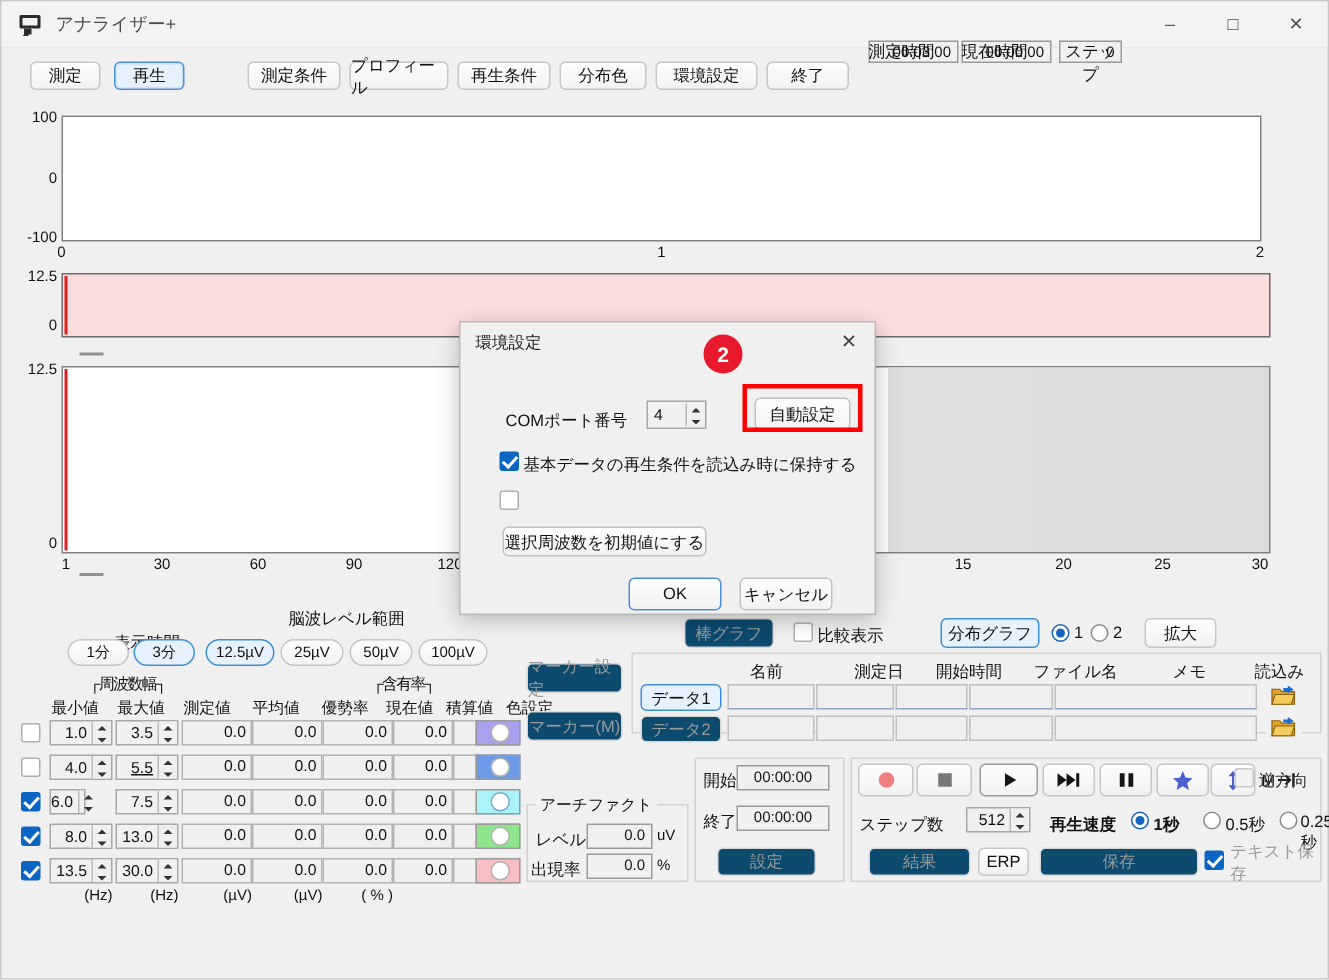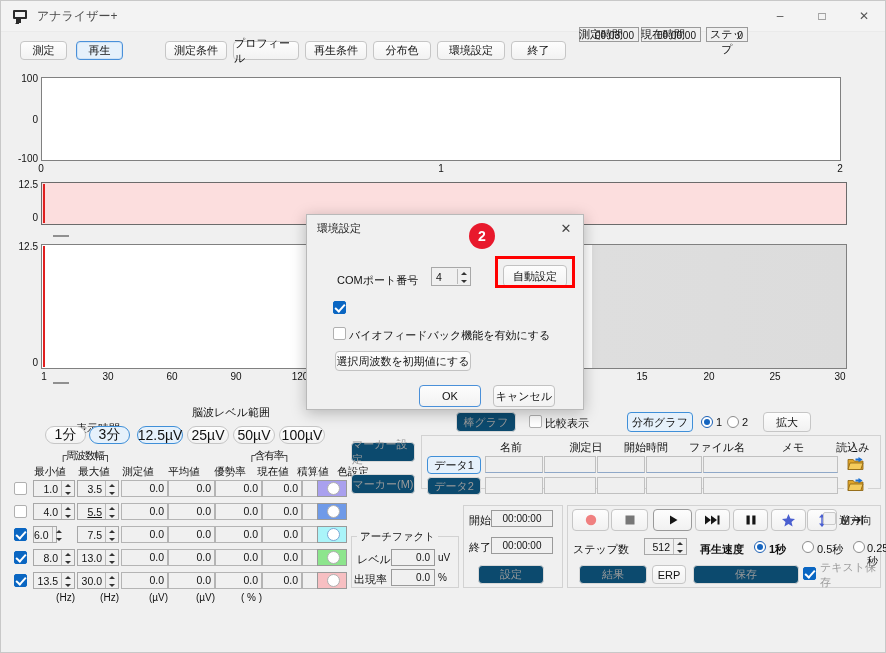--- a/index.html
+++ b/index.html
@@ -31,21 +31,21 @@
                 font-size:10px;text-align:right;padding-right:4px;box-sizing:border-box;color:#111;}
   .plot{position:absolute;box-sizing:border-box;border:1px solid #808080;background:#fff;}
   .ylab{position:absolute;font-size:10px;color:#111;text-align:right;}
   .xlab{position:absolute;font-size:10px;color:#111;text-align:center;}
   .redline{position:absolute;width:2px;background:#e02020;}
   .minibar{position:absolute;height:2px;background:#909090;}
   
   .sect-title{position:absolute;font-size:11px;color:#111;text-align:center;}
   .pill{position:absolute;height:18px;border:1px solid #c6c6c6;border-radius:9px;
         background:linear-gradient(#fdfdfd,#f2f2f2);display:flex;align-items:center;
-        justify-content:center;font-size:14px;color:#111;box-sizing:border-box;}
+        justify-content:center;font-size:10px;color:#111;box-sizing:border-box;}
   .pill.sel{border:1px solid #3f8fd8;background:#e6f1fb;color:#111;}
   .hdr{position:absolute;font-size:10.5px;color:#111;text-align:center;}
   .bracket{position:absolute;font-size:10.5px;color:#111;text-align:center;letter-spacing:-1px;}
   .chk{position:absolute;width:13px;height:13px;border:1px solid #b0b0b0;border-radius:2px;
        background:#fff;box-sizing:border-box;}
   .chk.on{background:#0a66c2;border-color:#0a66c2;}
   .chk.on:after{content:"";position:absolute;left:3px;top:0px;width:4px;height:8px;
        border:solid #fff;border-width:0 2px 2px 0;transform:rotate(42deg);}
   .spin{position:absolute;height:17px;border:1px solid #a8a8a8;background:#f0f0f0;
         box-sizing:border-box;display:flex;align-items:center;}
@@ -467,23 +467,23 @@
     <div class="spin" style="left:124px;top:52px;width:40px;height:19px;">
       <span class="v" style="text-align:left;padding-left:4px;">4</span>
       <span class="ar">
           <i class="up"></i>
           <i class="dn"></i>
         </span>
     </div>
     <div class="dlgbtn" style="left:196px;top:50px;width:64px;">自動設定</div>
 
     <div class="chk on" style="left:26px;top:86px;"></div>
+    <div class="lbl" style="left:42px;top:87px;">基本データの再生条件を読込み時に保持する</div>
 
     <div class="chk" style="left:26px;top:112px;"></div>
-    <div class="lbl" style="left:42px;top:113px;">バイオフィードバック機能を有効にする</div>
 
     <div class="dlgbtn" style="left:28px;top:136px;width:136px;height:20px;">選択周波数を初期値にする</div>
 
     <div class="dlgbtn def" style="left:112px;top:170px;width:62px;">OK</div>
     <div class="dlgbtn" style="left:186px;top:170px;width:62px;">キャンセル</div>
   </div>
 
   <div class="hl" style="left:494px;top:255px;width:80px;height:32px;"></div>
   <div class="badge" style="left:468px;top:222px;">2</div>
 

